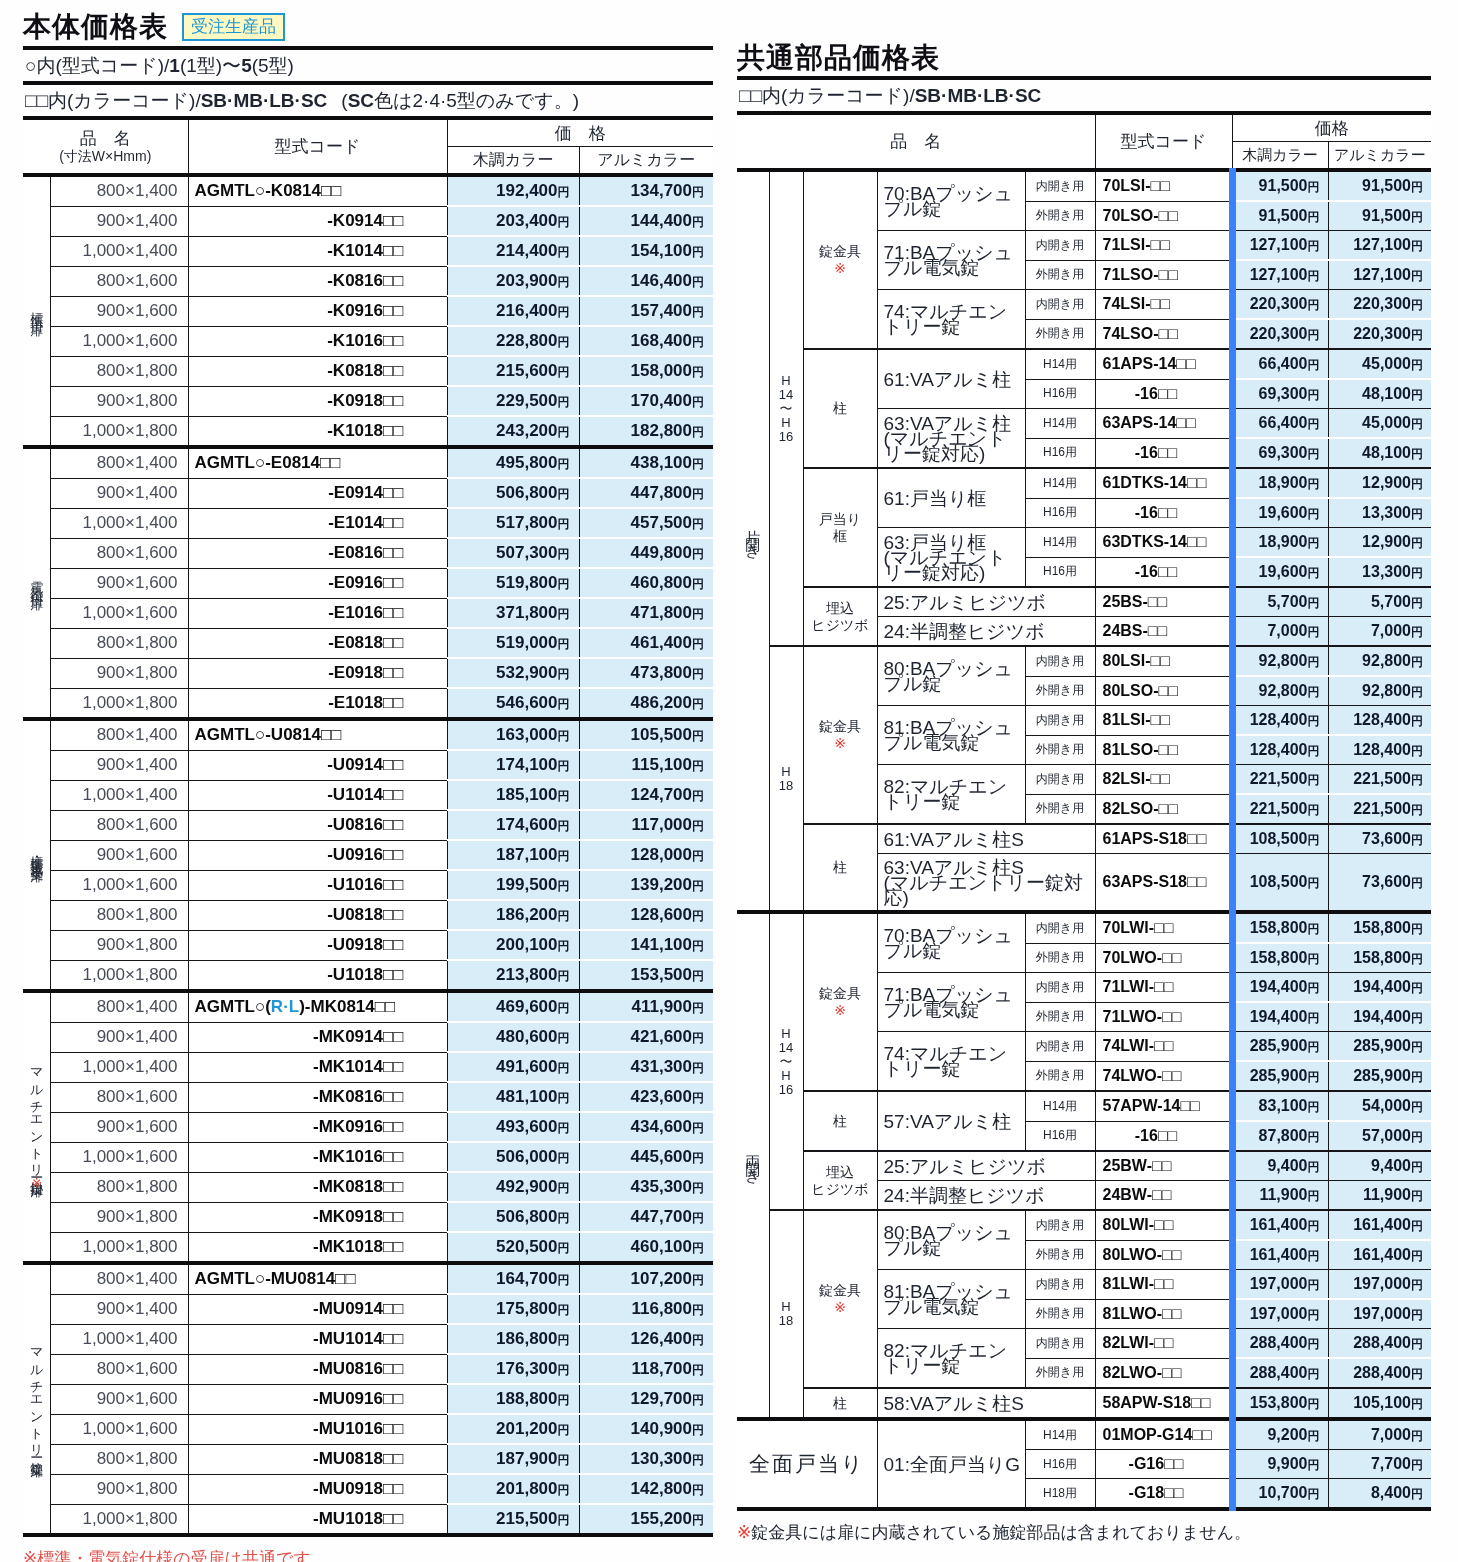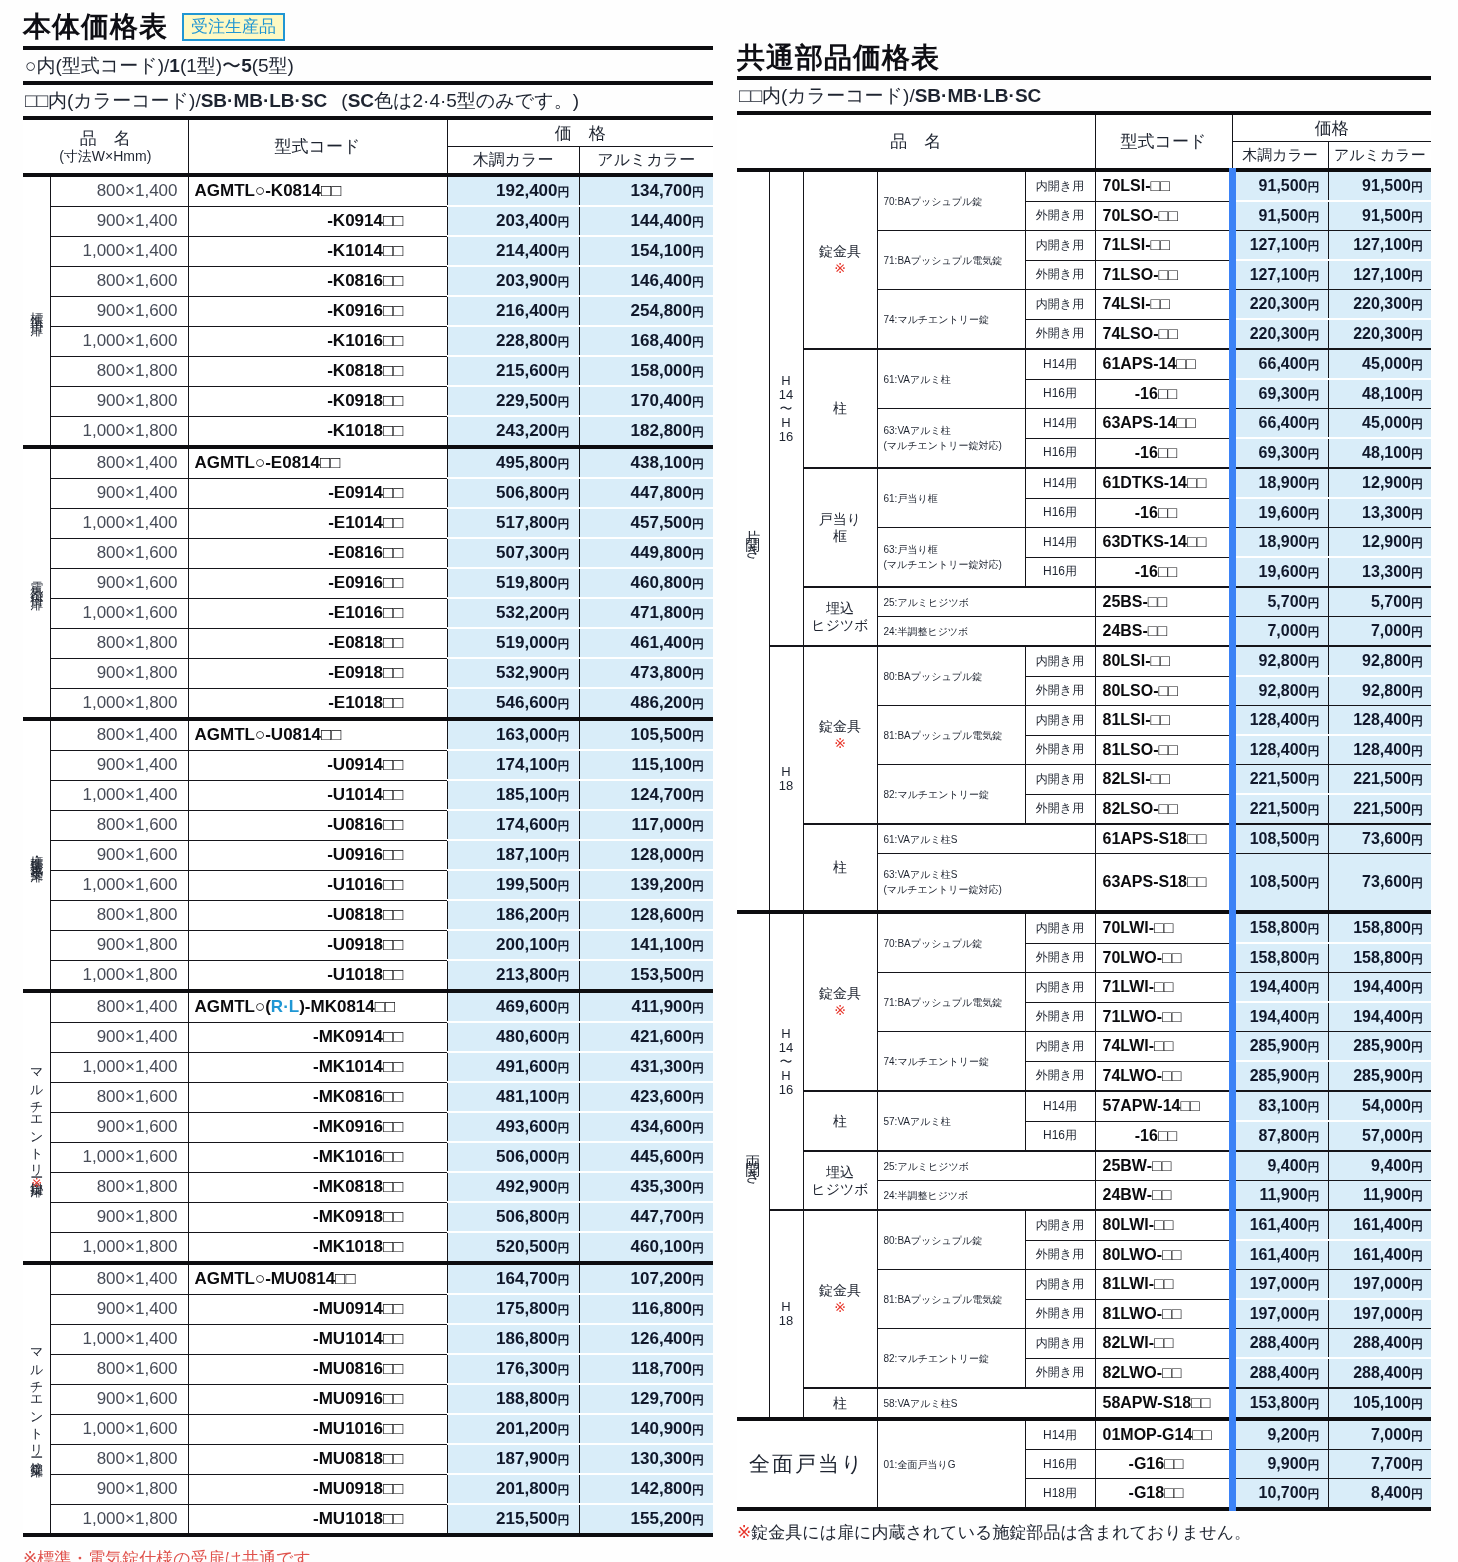--- a/index.html
+++ b/index.html
@@ -37,21 +37,21 @@
   .pw{border-right:1px solid #15151a;}
   td.pw,td.pa{border-top:2px solid #fff;}
   .lt tr.gs td,.lt tr.gs td.pw,.lt tr.gs td.pa{border-top:4px solid #0d0d10;}
   .yen{font-size:12px;font-weight:700;}
   
   .rt .hl{border-right:1px solid #15151a;}
   .rt .secl{border-right:1px solid #15151a;}
   .rt .catl{border-right:1px solid #15151a;}
   .hstack{white-space:pre-line;font-size:13px;line-height:14px;text-align:center;color:#1e2430;}
   .catstack{display:flex;flex-direction:column;align-items:center;line-height:17px;font-size:14px;white-space:pre-line;}
-  .rt .pname{font-size:10px;padding-left:6px;white-space:pre-line;line-height:15px;text-align:left;vertical-align:middle;border-right:1px solid #15151a;color:#1e2430;}
+  .rt .pname{font-size:19px;padding-left:6px;white-space:pre-line;line-height:15px;text-align:left;vertical-align:middle;border-right:1px solid #15151a;color:#1e2430;}
   .rt .sub{font-size:12px;text-align:center;border-right:1px solid #15151a;color:#1e2430;}
   .rt .cd{font-weight:700;font-size:16px;color:#0b0b0e;text-align:left;padding-left:7px;border-right:7px solid #3b82f6;}
   .rt .cd.cont{text-align:center;padding-right:12px;padding-left:0;}
   .rt .pw,.rt .pa{font-size:16px;padding-right:8px;}
   .rt tr.it td{border-top:1px solid #15151a;}
   .rt tr.cat td,.rt tr.hsub td{border-top:2px solid #15151a;}
   .rt tr.sec td{border-top:4px solid #0d0d10;}
   .rt tr.tall td{height:56px;}
   .sectitle-label{font-size:21px;letter-spacing:2px;}
   
@@ -117,21 +117,21 @@
       <tr>
             <td class="sz">800×1,600</td>
             <td class="cd">-K0816□□</td>
             <td class="pw"><span>203,900</span><span class="yen">円</span></td>
             <td class="pa"><span>146,400</span><span class="yen">円</span></td>
           </tr>
       <tr>
             <td class="sz">900×1,600</td>
             <td class="cd">-K0916□□</td>
             <td class="pw"><span>216,400</span><span class="yen">円</span></td>
-            <td class="pa"><span>254,800</span><span class="yen">円</span></td>
+            <td class="pa"><span>157,400</span><span class="yen">円</span></td>
           </tr>
       <tr>
             <td class="sz">1,000×1,600</td>
             <td class="cd">-K1016□□</td>
             <td class="pw"><span>228,800</span><span class="yen">円</span></td>
             <td class="pa"><span>168,400</span><span class="yen">円</span></td>
           </tr>
       <tr>
             <td class="sz">800×1,800</td>
             <td class="cd">-K0818□□</td>
@@ -178,21 +178,21 @@
           </tr>
       <tr>
             <td class="sz">900×1,600</td>
             <td class="cd">-E0916□□</td>
             <td class="pw"><span>519,800</span><span class="yen">円</span></td>
             <td class="pa"><span>460,800</span><span class="yen">円</span></td>
           </tr>
       <tr>
             <td class="sz">1,000×1,600</td>
             <td class="cd">-E1016□□</td>
-            <td class="pw"><span>532,200</span><span class="yen">円</span></td>
+            <td class="pw"><span>371,800</span><span class="yen">円</span></td>
             <td class="pa"><span>471,800</span><span class="yen">円</span></td>
           </tr>
       <tr>
             <td class="sz">800×1,800</td>
             <td class="cd">-E0818□□</td>
             <td class="pw"><span>519,000</span><span class="yen">円</span></td>
             <td class="pa"><span>461,400</span><span class="yen">円</span></td>
           </tr>
       <tr>
             <td class="sz">900×1,800</td>

